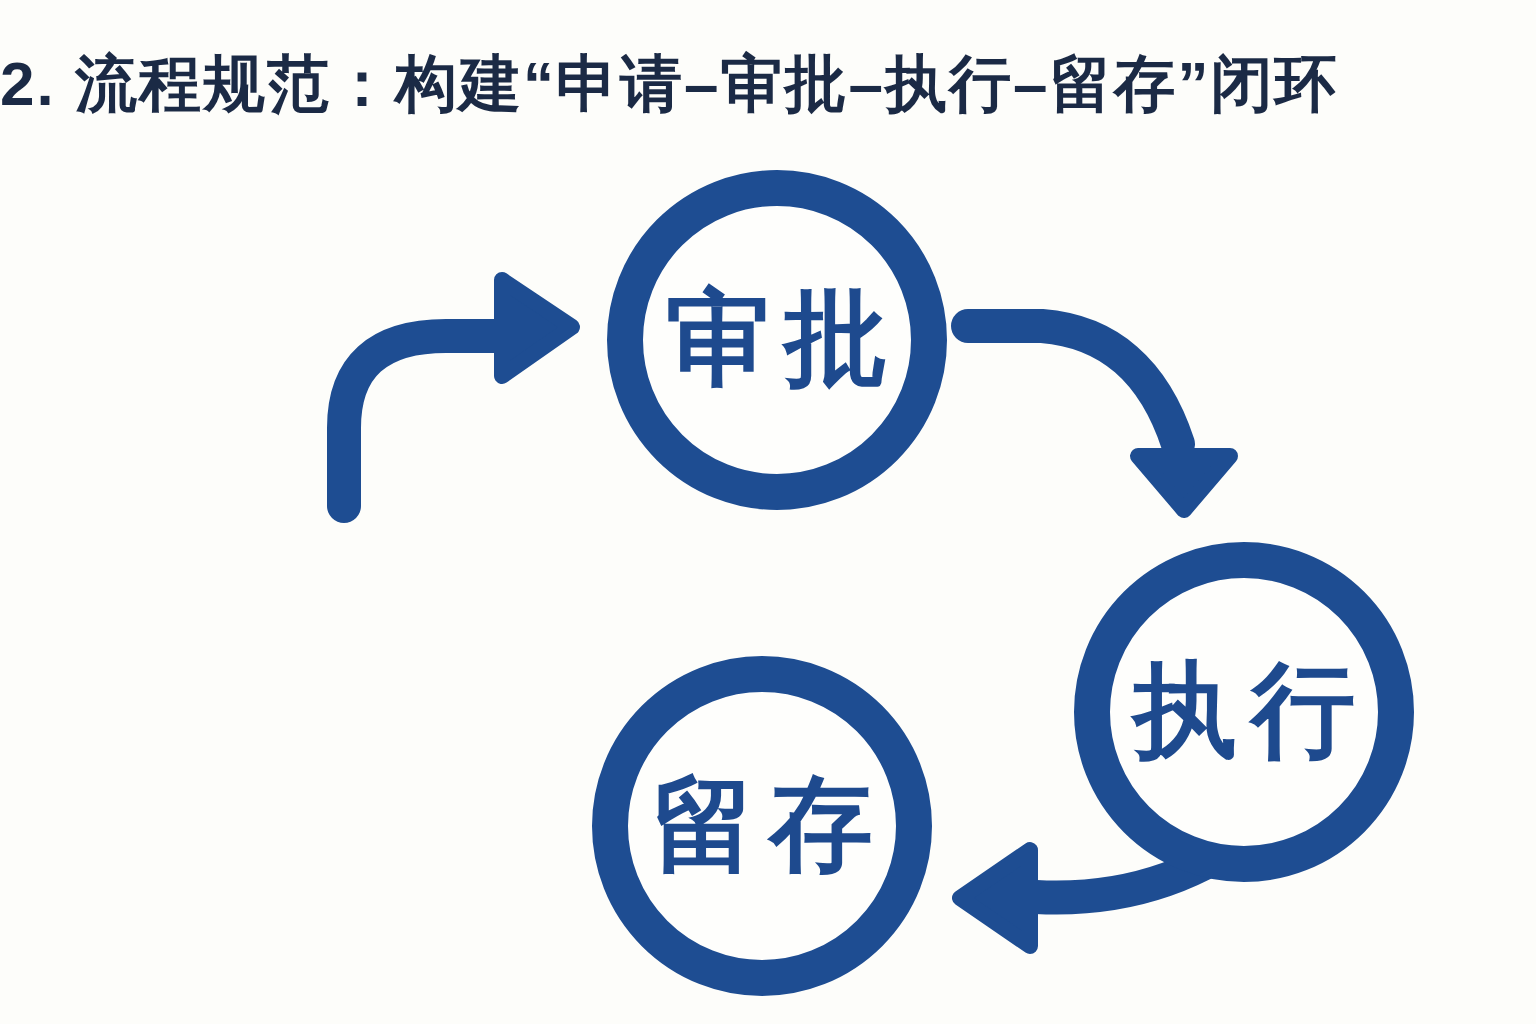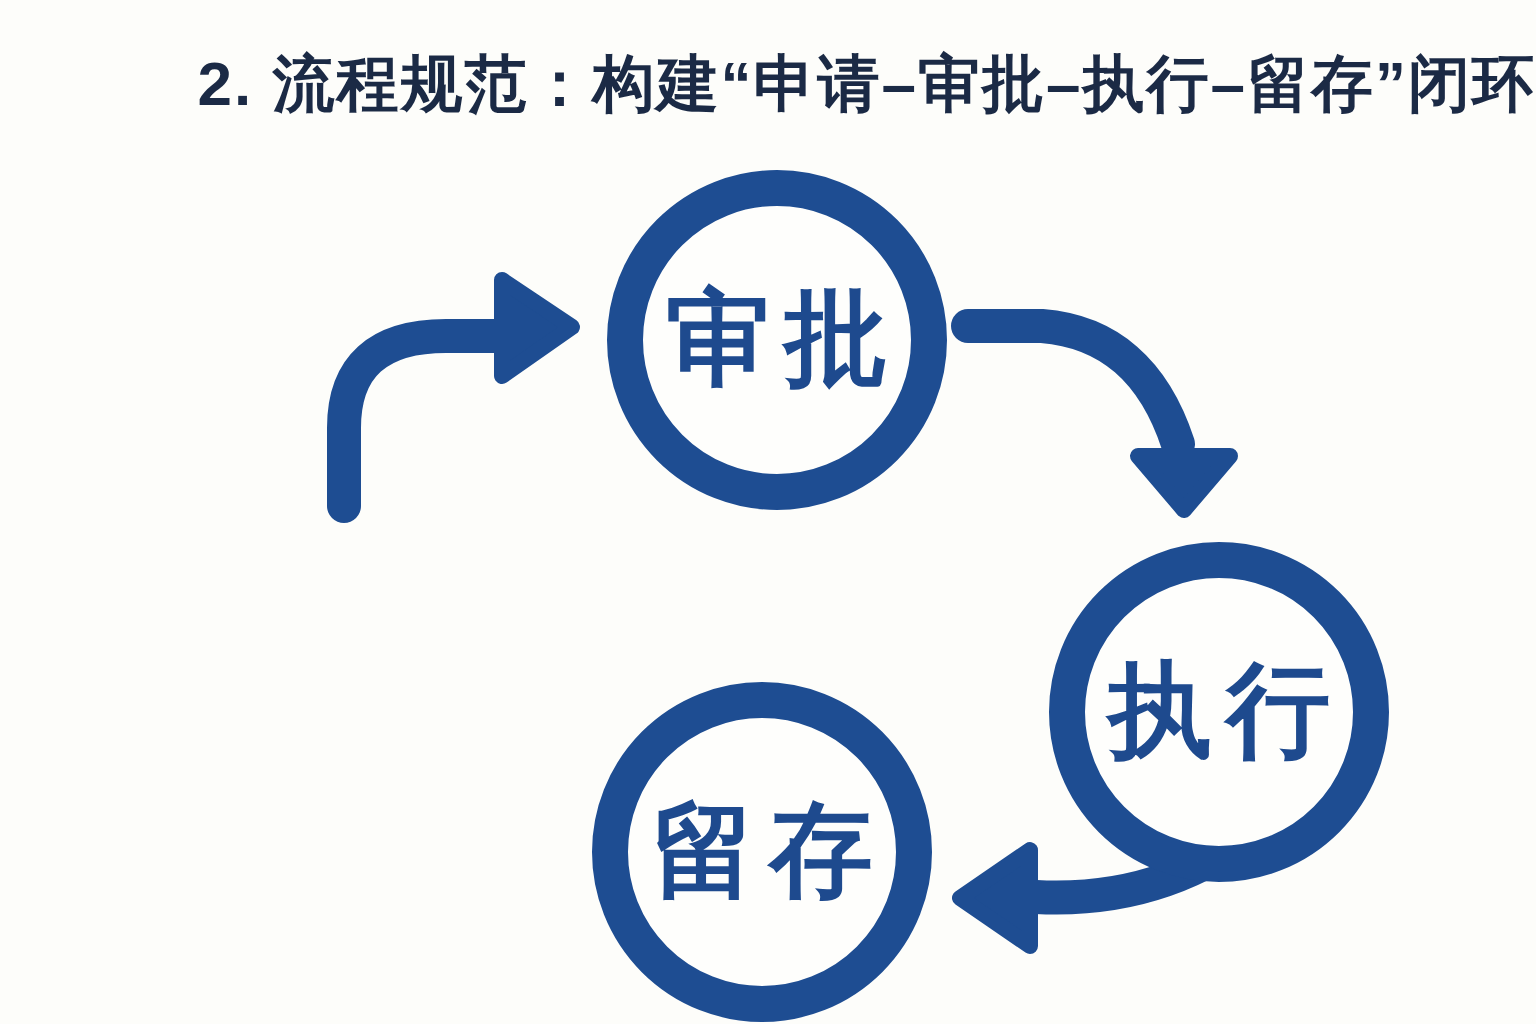--- a/index.html
+++ b/index.html
@@ -13,21 +13,21 @@
     height: 1024px;
     overflow: hidden;
     background: #fdfdfa;
     font-family: "Liberation Sans", "DejaVu Sans", sans-serif;
   }
   .slide-title {
     position: absolute;
     top: 48px;
     left: 0;
     width: 100%;
-    text-align: right;
+    text-align: left;
     font-size: 62px;
     line-height: 1.15;
     font-weight: 900;
     letter-spacing: 2px;
     color: #1b2a45;
     white-space: nowrap;
   }
   .arrow-layer {
     position: absolute;
     top: 0;
@@ -51,22 +51,22 @@
     font-size: 104px;
     font-weight: 800;
     letter-spacing: 14px;
     margin-right: -14px; 
     color: #1e4a8e;
     white-space: nowrap;
     text-align: right;
   }
   .node-approve { left: 607px; top: 170px; }
   .node-apply   { left: 182px; top: 540px; }
-  .node-execute { left: 1049px; top: 542px; }
-  .node-retain  { left: 592px; top: 682px; }
+  .node-execute { left: 1074px; top: 542px; }
+  .node-retain  { left: 592px; top: 656px; }
 </style>
 </head>
 <body>
 
 <div class="canvas">
 
   <div class="slide-title">2. 流程规范：构建“申请–审批–执行–留存”闭环</div>
 
   <svg class="arrow-layer" width="1536" height="1024" viewBox="0 0 1536 1024" aria-hidden="true">
     <g fill="none" stroke="#1e4d92" stroke-width="34" stroke-linecap="round">

